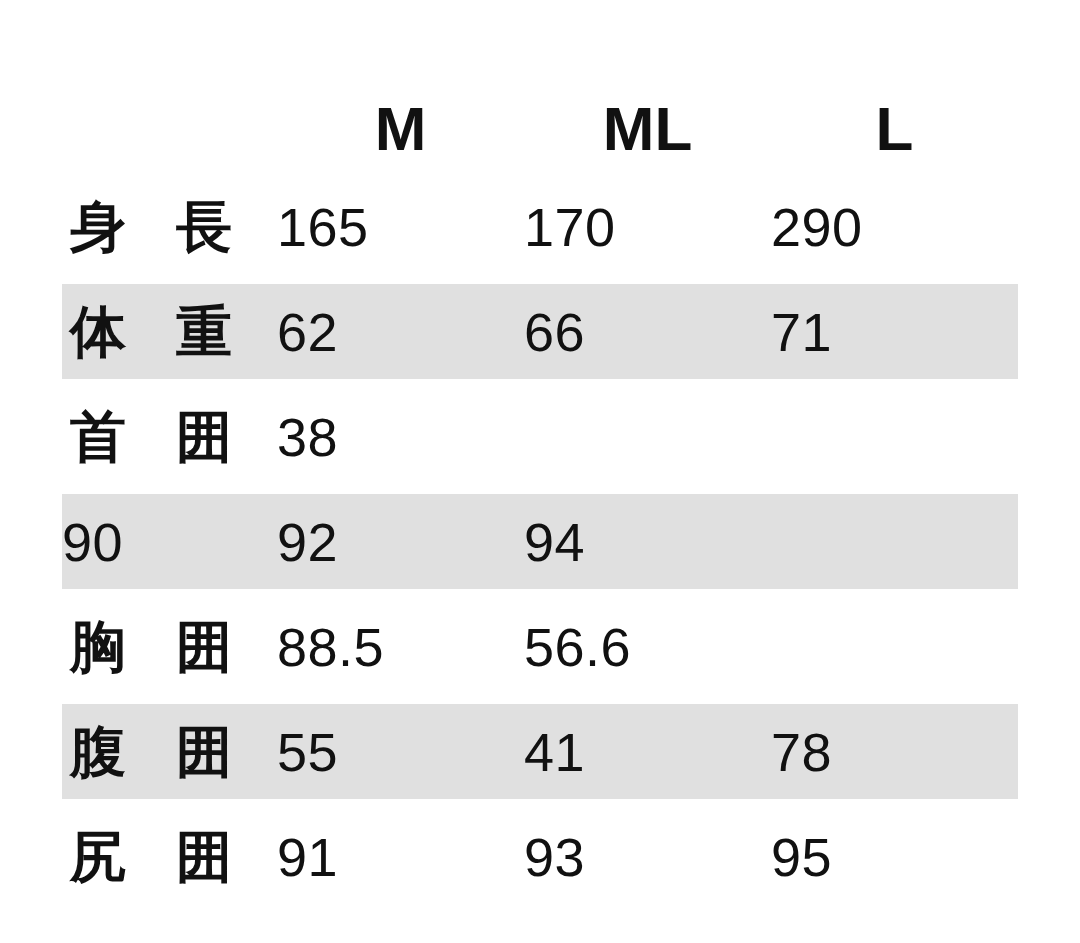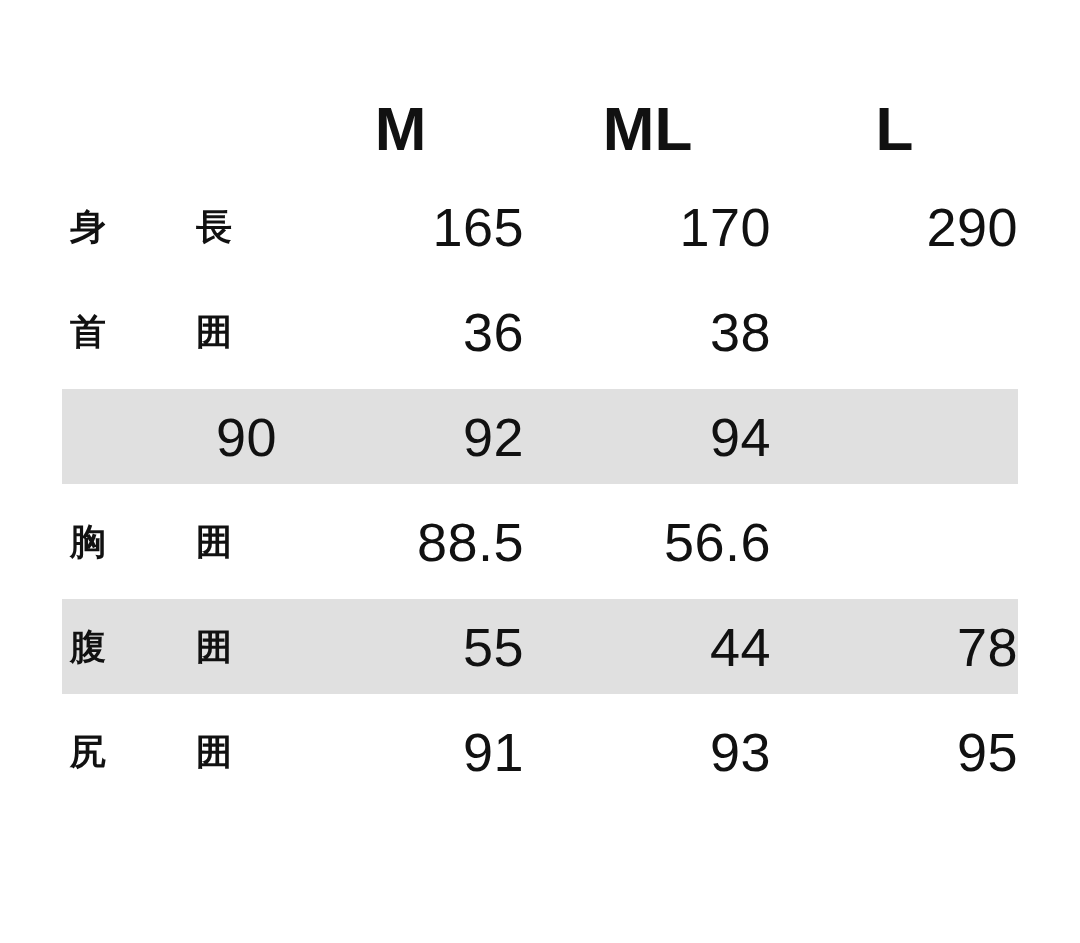--- a/index.html
+++ b/index.html
@@ -35,32 +35,32 @@
     background: linear-gradient(#e0e0e0, #e0e0e0) center / 100% 95px no-repeat;
   }
   .col-head {
     font-weight: bold;
     font-size: 62px;
     text-align: center;
     line-height: 1;
   }
   .row-label {
     font-weight: bold;
-    font-size: 36px;
+    font-size: 56px;
     line-height: 1;
     width: 162px;
     margin-left: 8px;
     text-align: justify;
     text-align-last: justify;
     white-space: nowrap;
   }
   .cell-value {
     font-size: 54px;
     line-height: 1;
-    text-align: right;
+    text-align: left;
     letter-spacing: 0.5px;
   }
 </style>
 </head>
 <body>
 
 <div class="page">
   <div class="size-table">
 
     <div class="trow header-row">
@@ -70,43 +70,48 @@
       <div class="col-head">L</div>
     </div>
 
     <div class="trow">
       <div class="row-label">身 長</div>
       <div class="cell-value">165</div>
       <div class="cell-value">170</div>
       <div class="cell-value">290</div>
     </div>
 
+    <div class="trow striped">
+      <div class="row-label">体 重</div>
+      <div class="cell-value">62</div>
+      <div class="cell-value">66</div>
+      <div class="cell-value">71</div>
+    </div>
 
     <div class="trow">
       <div class="row-label">首 囲</div>
-      <div class="cell-value">36</div>
       <div class="cell-value">38</div>
     </div>
 
     <div class="trow striped">
       <div class="cell-value">90</div>
       <div class="cell-value">92</div>
       <div class="cell-value">94</div>
     </div>
 
     <div class="trow">
       <div class="row-label">胸 囲</div>
       <div class="cell-value">88.5</div>
       <div class="cell-value">56.6</div>
     </div>
 
     <div class="trow striped">
       <div class="row-label">腹 囲</div>
       <div class="cell-value">55</div>
-      <div class="cell-value">44</div>
+      <div class="cell-value">41</div>
       <div class="cell-value">78</div>
     </div>
 
     <div class="trow">
       <div class="row-label">尻 囲</div>
       <div class="cell-value">91</div>
       <div class="cell-value">93</div>
       <div class="cell-value">95</div>
     </div>
 

